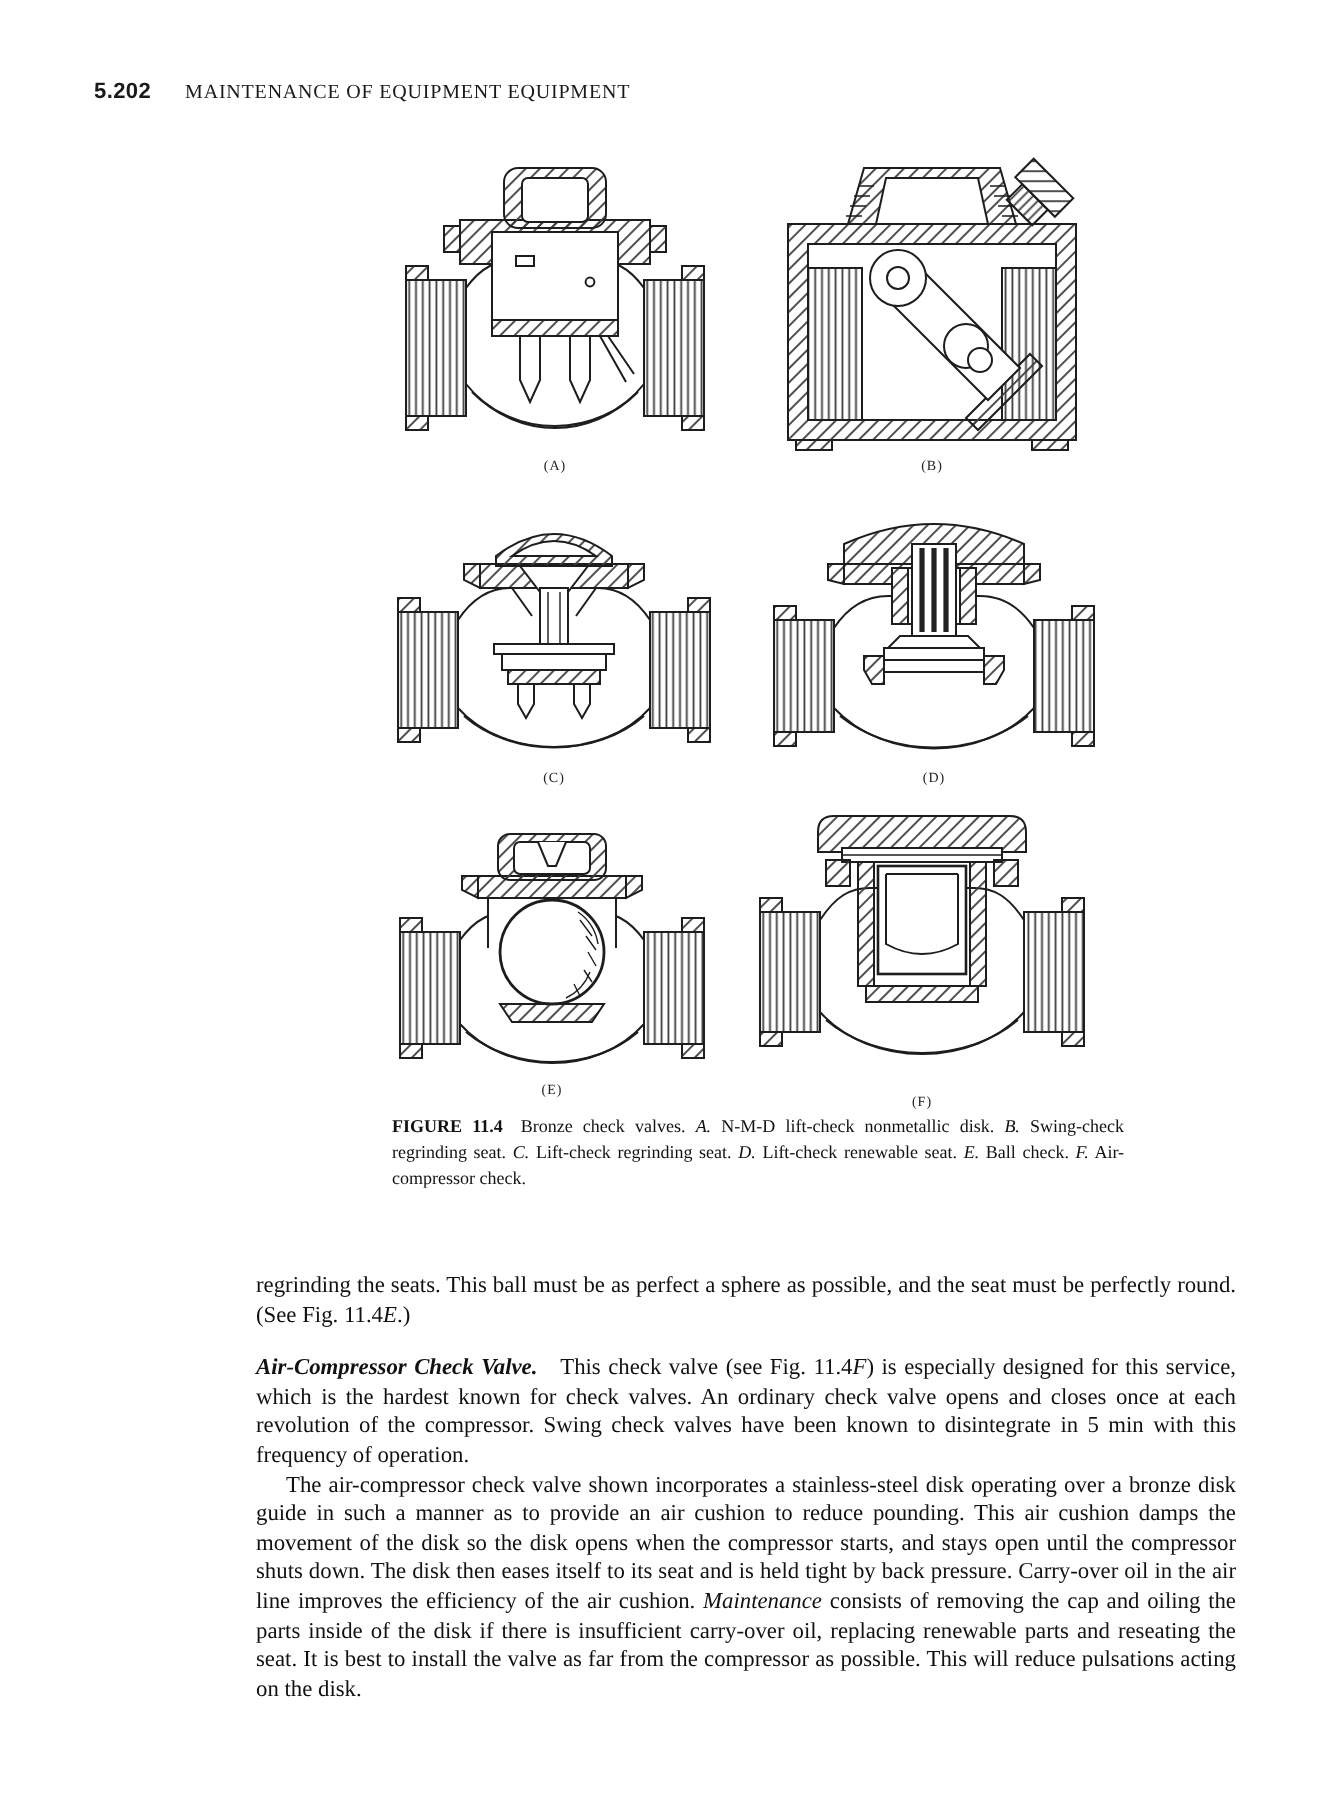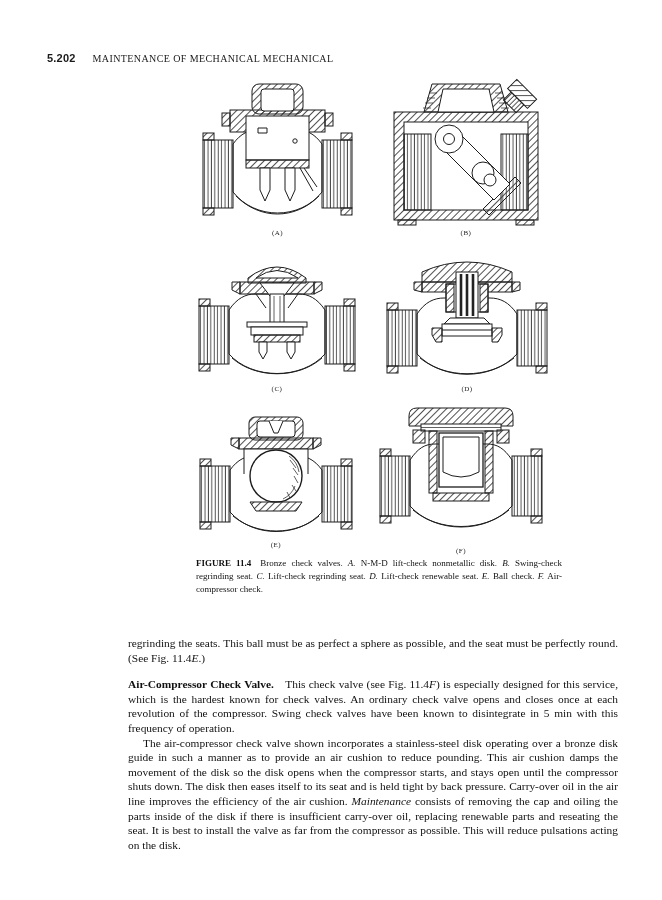--- a/index.html
+++ b/index.html
@@ -3,21 +3,21 @@
 <meta charset="utf-8">
 <style>
   * { margin:0; padding:0; box-sizing:border-box; }
   html,body { background:#ffffff; }
   .page{
     position:relative; width:662px; height:900px; background:#fff;
     font-family:"Liberation Serif","DejaVu Serif",serif; color:#1a1a1a;
     overflow:hidden;
   }
   
-  .running-head{ position:absolute; left:47px; top:52px; display:flex; align-items:baseline;justify-content:flex-end; }
+  .running-head{ position:absolute; left:47px; top:40px; display:flex; align-items:baseline;justify-content:flex-end; }
   .folio{ font-family:"Liberation Sans","DejaVu Sans",sans-serif; font-weight:bold; font-size:11px; letter-spacing:0.2px; }
   .rtitle{ font-size:10px; letter-spacing:0.4px; margin-left:17px; }
 
   
   .panel{ position:absolute; display:flex; flex-direction:column; align-items:center; }
   .plabel{ font-size:7px; margin-top:3px; letter-spacing:0.5px; color:#222; }
   svg .o  { stroke:#1d1d1d; stroke-width:1; fill:#ffffff; }
   svg .oh { stroke:#1d1d1d; stroke-width:1; fill:url(#h45); }
   svg .ot { stroke:#1d1d1d; stroke-width:1; fill:url(#thr); }
   svg .ln { stroke:#1d1d1d; stroke-width:1; fill:none; }
@@ -33,41 +33,41 @@
 
   
   .bodytext{
     position:absolute; left:128px; top:636px; width:490px;
     font-size:11.4px; line-height:14.6px; color:#111;
   }
   .para{ text-align:justify; }
   .para.gap{ margin-top:12px; }
   .para.indent{ text-indent:15px; }
   .bodytext .i{ font-style:italic; }
-  .bodytext .bi{ font-weight:bold; }
+  .bodytext .bi{ font-style:italic; font-weight:bold; }
 </style>
 </head>
 <body>
 
 <div class="page">
 
   <svg width="0" height="0" style="position:absolute">
     <defs>
       <pattern id="h45" patternUnits="userSpaceOnUse" width="5" height="5" patternTransform="rotate(45)">
         <line x1="2.5" y1="0" x2="2.5" y2="5" stroke="#3c3c3c" stroke-width="0.9"></line>
       </pattern>
       <pattern id="thr" patternUnits="userSpaceOnUse" width="3.4" height="200">
         <line x1="1.2" y1="0" x2="1.2" y2="200" stroke="#3c3c3c" stroke-width="0.9"></line>
       </pattern>
     </defs>
   </svg>
 
   <header class="running-head">
     <span class="folio">5.202</span>
-    <span class="rtitle">MAINTENANCE OF MECHANICAL MECHANICAL</span>
+    <span class="rtitle">MAINTENANCE OF EQUIPMENT EQUIPMENT</span>
   </header>
 
   <figure>
 
     <div class="panel" style="left:200px; top:80px;">
       <svg width="155" height="146" viewBox="0 0 155 146">
         <path class="o" d="M33,64 C41,53 49,50 58,50 L97,50 C106,50 114,53 122,64 L122,112 C100,140 55,140 33,112 Z"></path>
         <path class="ln" d="M36,116 C60,140 95,140 119,116"></path>
         <rect class="ot" x="3" y="60" width="30" height="68"></rect>
         <rect class="oh" x="3" y="53" width="11" height="7"></rect>

